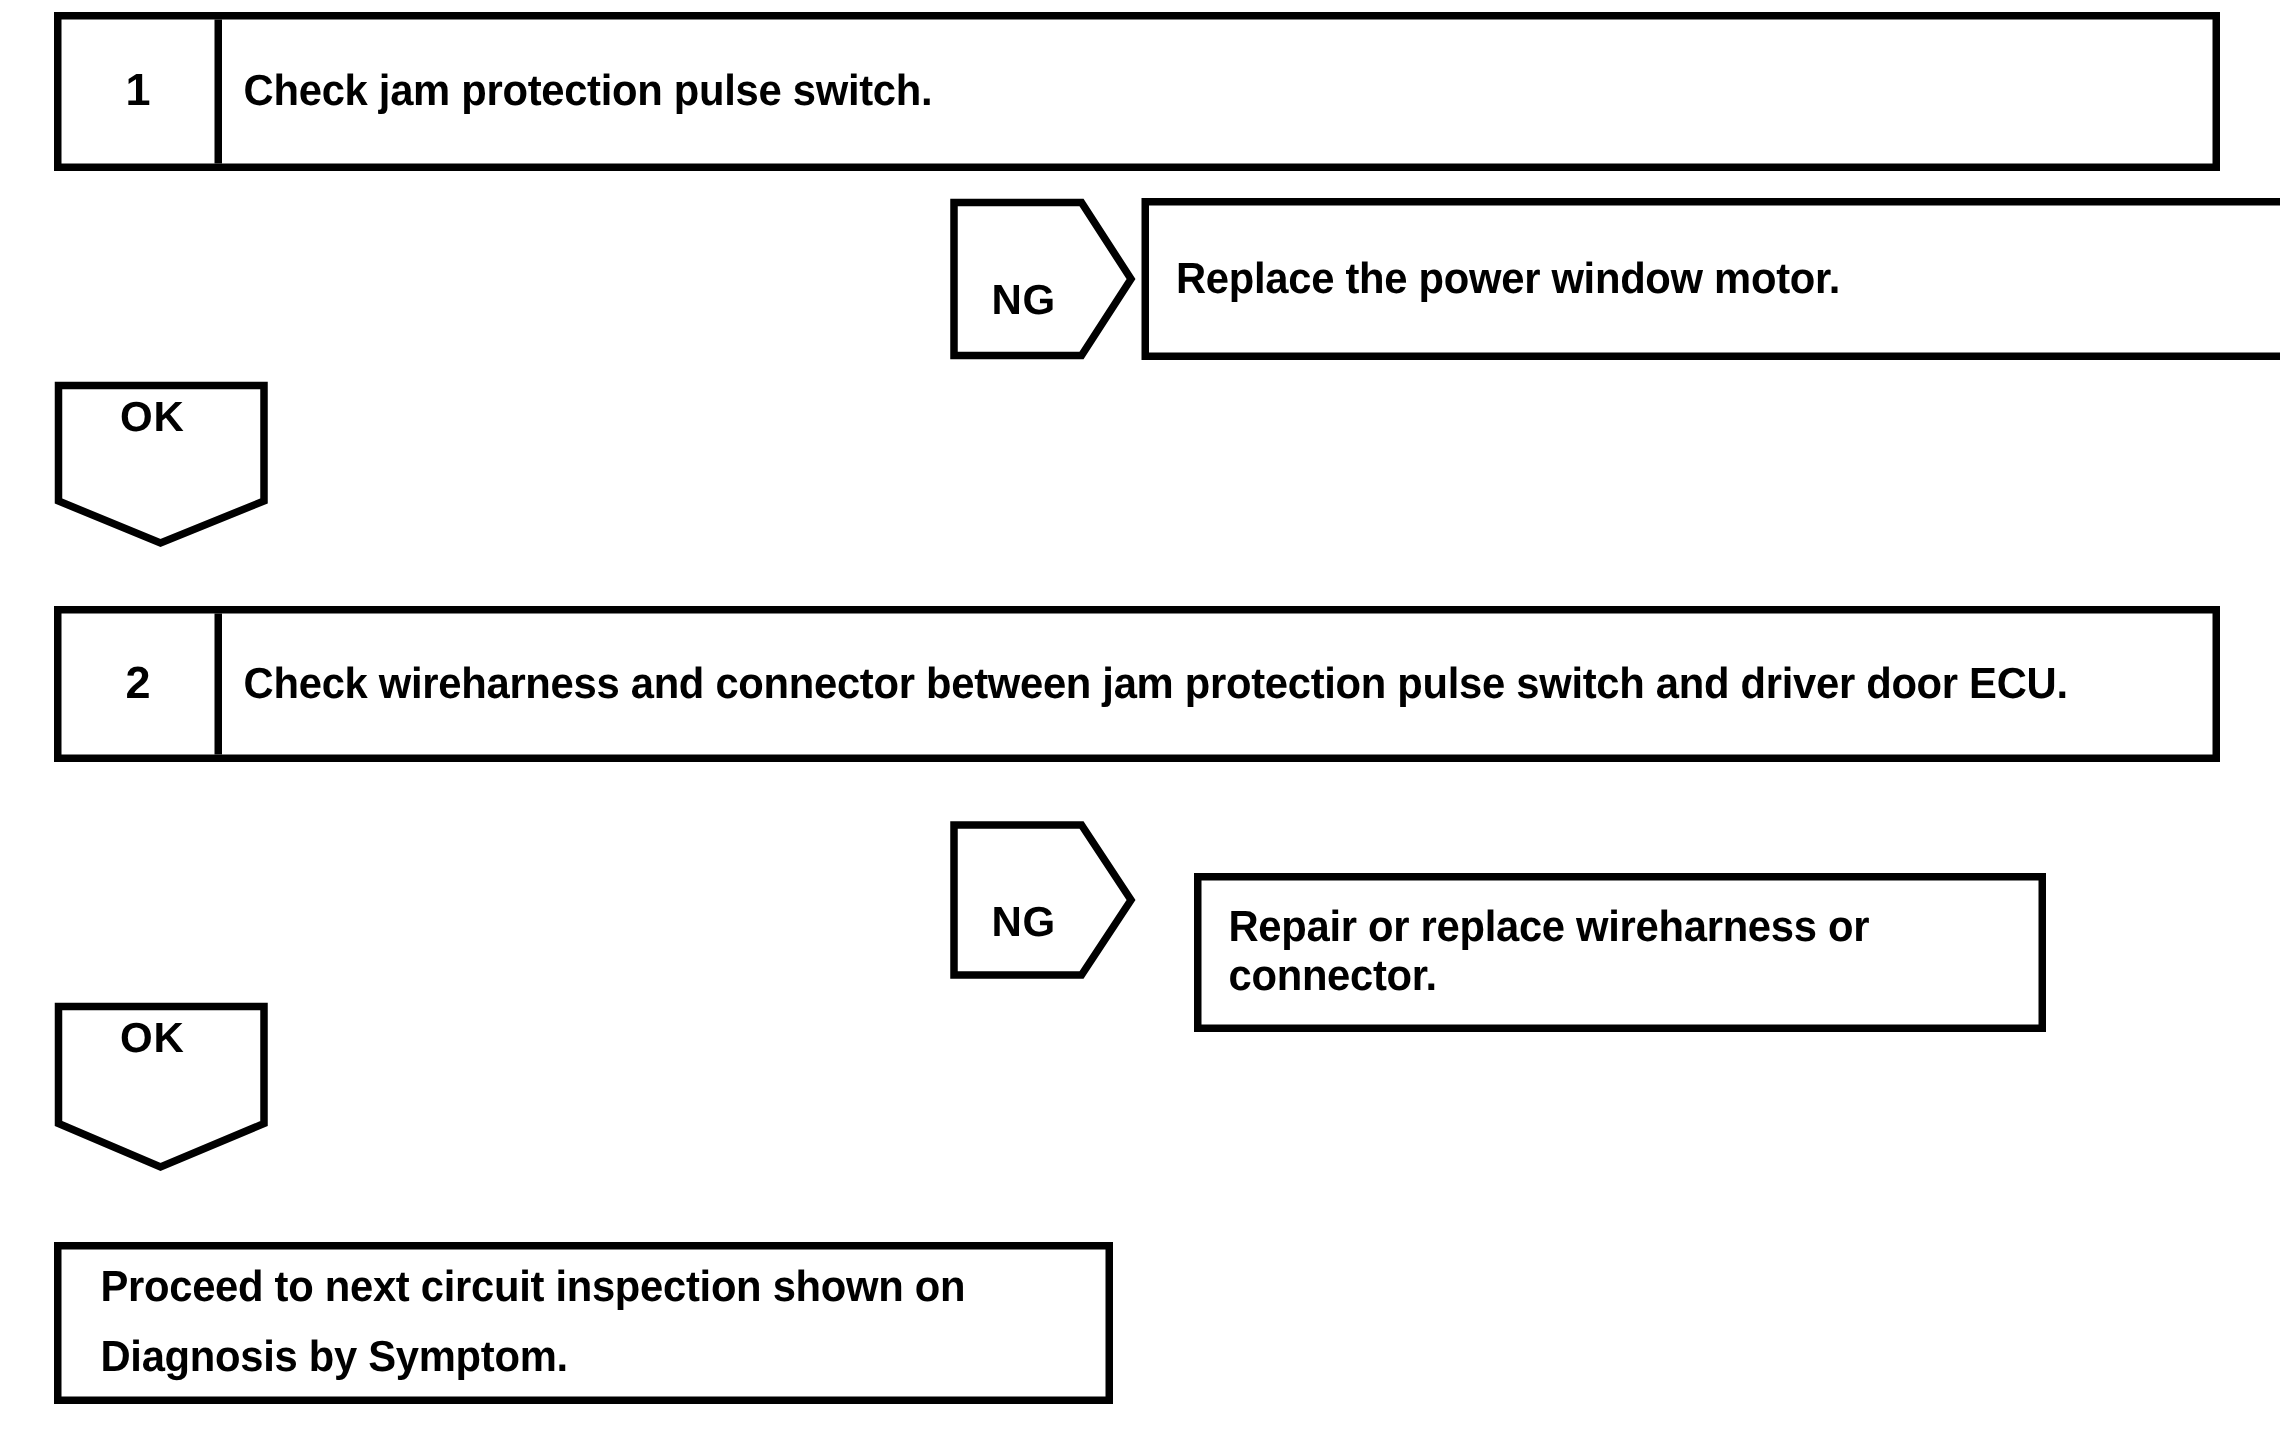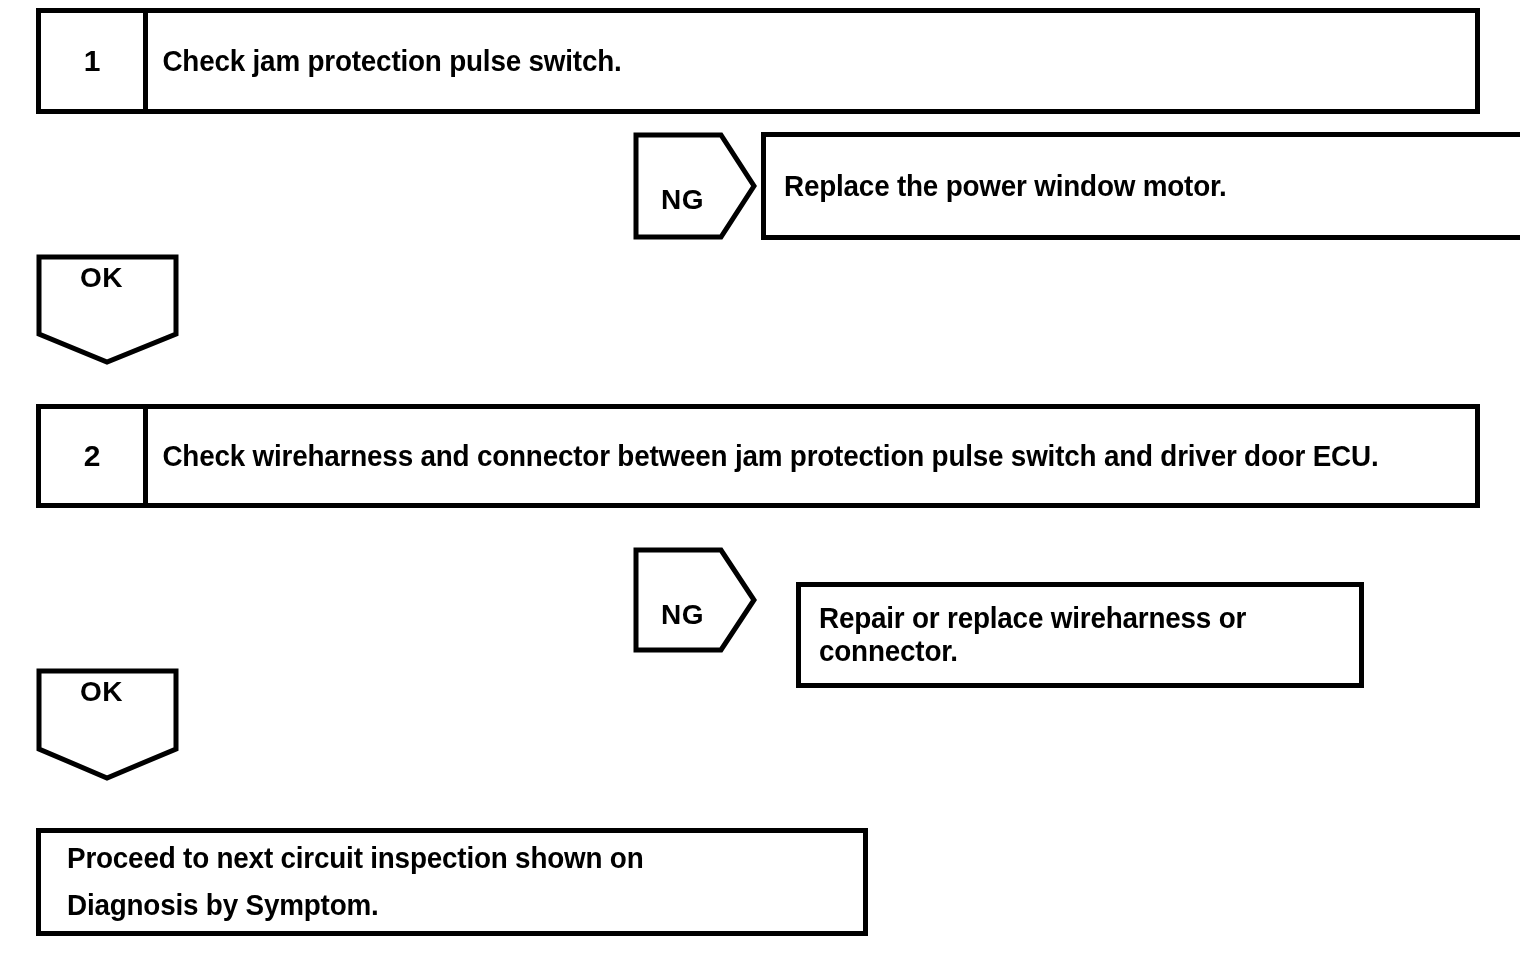--- a/index.html
+++ b/index.html
@@ -165,18 +165,18 @@
     <span class="inner">Repair or replace wireharness or connector.</span>
   </div>
 
   <div class="connector conn-ok" style="left:36px; top:668px; width:143px; height:114px;">
     <svg width="143" height="114" viewBox="0 0 143 114" aria-hidden="true">
       <polygon points="3,3 140,3 140,81 71,110 3,81" fill="#ffffff" stroke="#000000" stroke-width="5" stroke-linejoin="miter"></polygon>
     </svg>
     <span class="conn-label">OK</span>
   </div>
 
-  <div class="final-box" style="left:36px; top:828px; width:832px; height:108px;">
+  <div class="final-box" style="left:36px; top:828px; width:706px; height:108px;">
     <div class="line">Proceed to next circuit inspection shown on</div>
     <div class="line">Diagnosis by Symptom.</div>
   </div>
 
 </div>
 
 </body></html>

